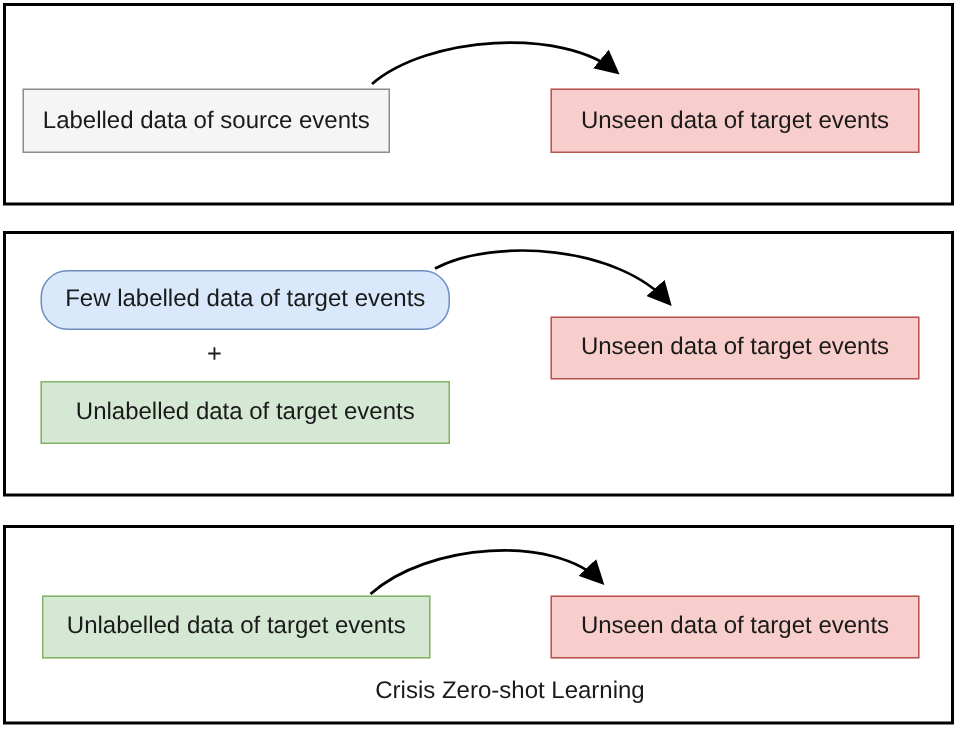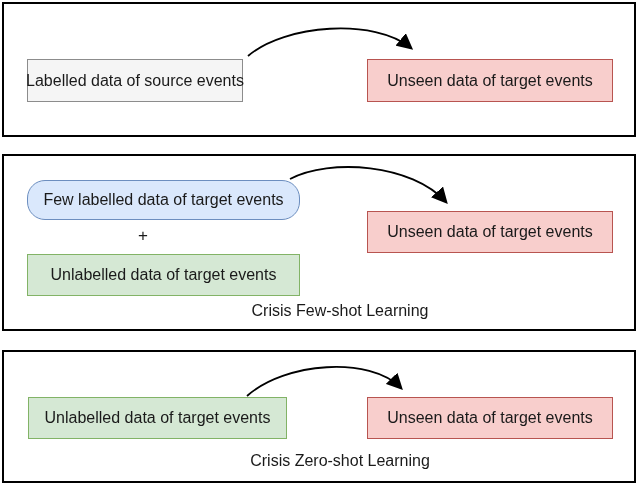--- a/index.html
+++ b/index.html
@@ -57,21 +57,21 @@
     font-size: 17px;
   }
   .arrow-layer {
     position: absolute;
     left: 0; top: 0;
     width: 100%; height: 100%;
     pointer-events: none;
   }
 
   
-  #p1-source { left: 23px;  top: 55px; width: 216px; height: 43px; }
+  #p1-source { left: 11px;  top: 55px; width: 245px; height: 43px; }
   #p1-target { left: 363px; top: 55px; width: 246px; height: 43px; }
   #p1-caption { left: 229px; top: 104px; }
 
   
   #p2-few    { left: 23px;  top: 24px; width: 273px; height: 40px; border-radius: 18px; }
   #p2-plus   { left: 127px; top: 70px; }
   #p2-unlab  { left: 23px;  top: 98px; width: 273px; height: 42px; }
   #p2-target { left: 363px; top: 55px; width: 246px; height: 42px; }
   #p2-caption { left: 216px; top: 146px; }
 
@@ -114,21 +114,20 @@
     <div class="node" id="p2-few" style="background-color: rgb(218, 232, 252); border-color: rgb(108, 142, 191);">
       <span>Few labelled data of target events</span>
     </div>
     <div class="plus" id="p2-plus">+</div>
     <div class="node" id="p2-unlab" style="background-color: rgb(213, 232, 212); border-color: rgb(130, 179, 102);">
       <span>Unlabelled data of target events</span>
     </div>
     <div class="node" id="p2-target" style="background-color: rgb(248, 206, 204); border-color: rgb(184, 84, 80);">
       <span>Unseen data of target events</span>
     </div>
-    <div class="caption" id="p2-caption">Crisis Few-shot Learning</div>
   </div>
 
   <div class="panel" id="panel-zero-shot">
     <svg class="arrow-layer" width="630" height="129" viewBox="0 0 630 129">
       <defs>
         <marker id="ah3" markerWidth="9" markerHeight="9" refX="7.5" refY="4.5" orient="auto">
           <path d="M0,0 L9,4.5 L0,9 Z" fill="#000000"></path>
         </marker>
       </defs>
       <path d="M243,44 C281,10 366,4 397,36" fill="none" stroke="#000000" stroke-width="1.8" marker-end="url(#ah3)"></path>

